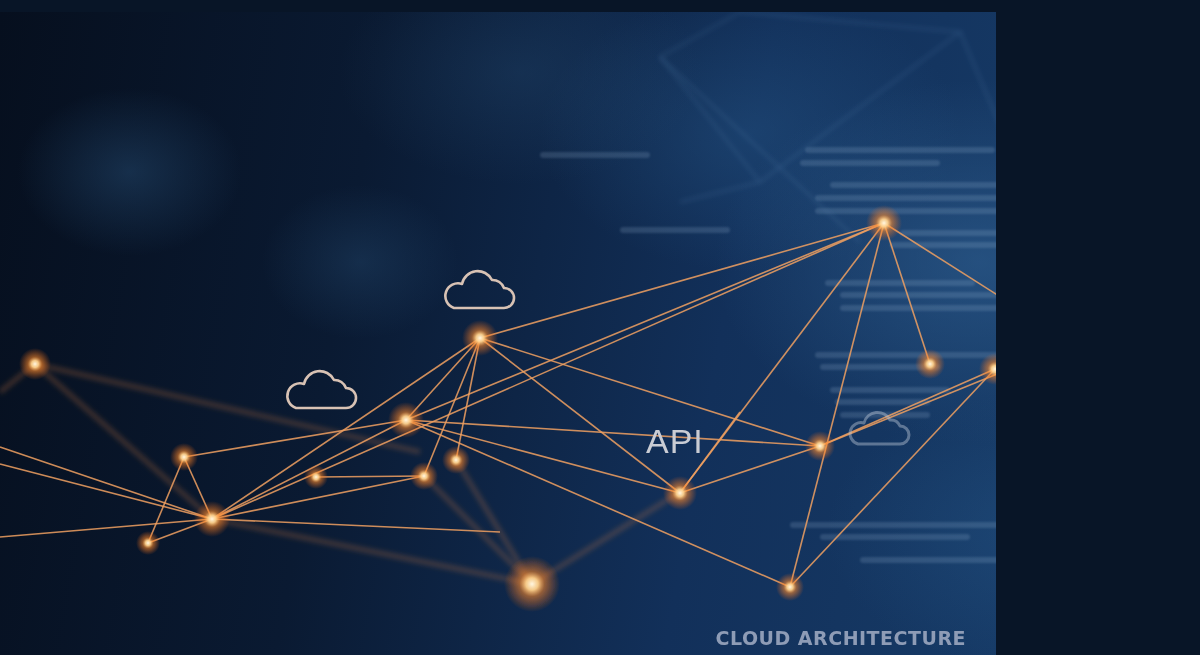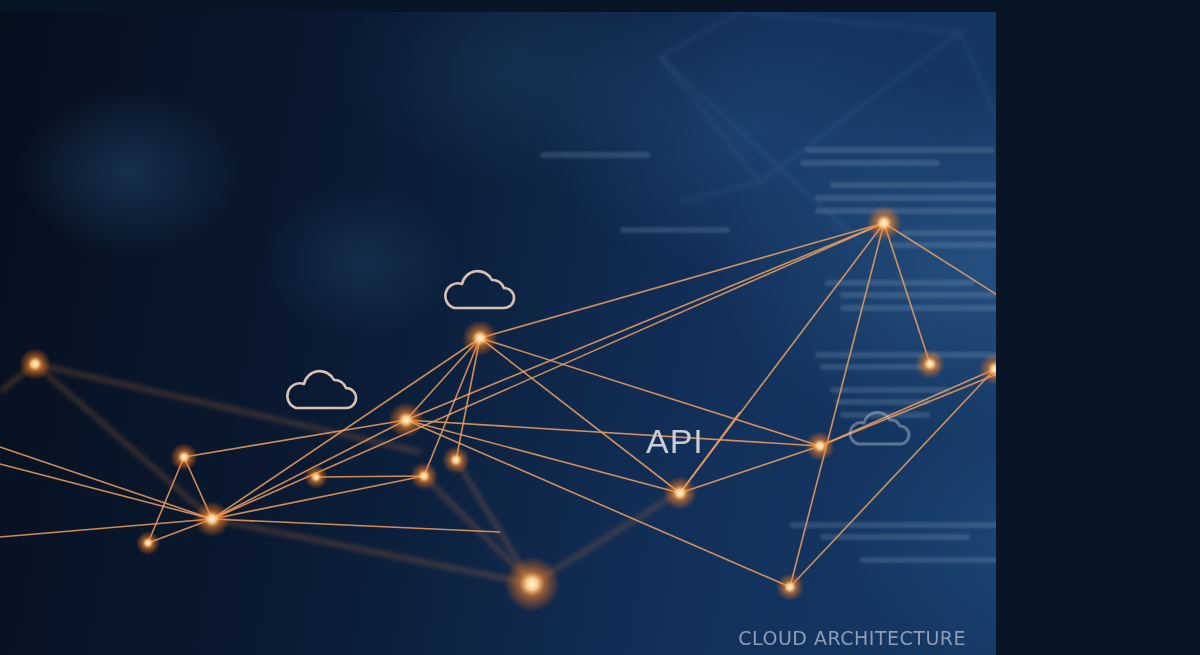--- a/index.html
+++ b/index.html
@@ -22,21 +22,21 @@
       background: rgba(170,200,230,0.18); filter: blur(1.2px);
     }
     .label-api {
       position: absolute; left: 646px; top: 410px;
       font-family: "Liberation Sans", sans-serif; font-size: 34px;
       color: #c9ccd4; letter-spacing: 1px; font-weight: 400;
     }
     .label-footer {
       position: absolute; right: 30px; top: 615px;
       font-family: "DejaVu Sans", sans-serif; font-size: 19px;
-      color: #8e9cb6; letter-spacing: 0.5px; font-weight: 400;
+      color: #8e9cb6; letter-spacing: 0.5px; font-weight: 700;
     }
   </style>
 </head>
 <body>
 
 <div class="scene">
 
   <div>
     <div class="code-line" style="left:805px;top:135px;width:190px;"></div>
     <div class="code-line" style="left:1010px;top:127px;width:180px;"></div>

